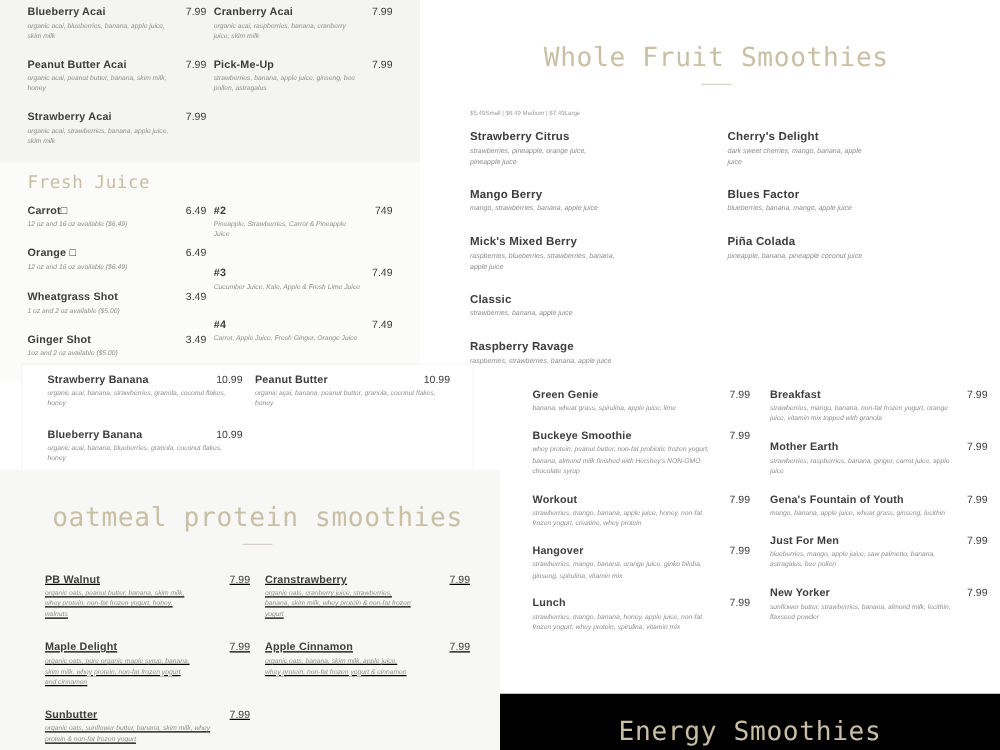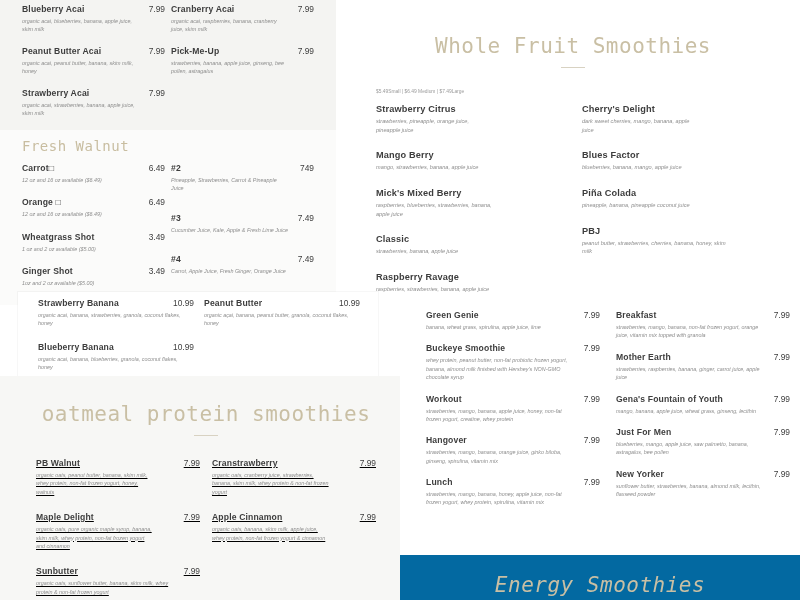--- a/index.html
+++ b/index.html
@@ -13,21 +13,21 @@
 
   
   .panel { position: absolute; }
 
   .p-acai     { left: 0;   top: -40px; width: 336px; height: 180px; background:#f4f4f2; }
   .p-juice    { left: 0;   top: 130px; width: 336px; height: 175px; background:#fbfbfa; }
   .p-whole    { left: 336px; top: 8px;  width: 464px; height: 292px; background:#ffffff; }
   .p-bowls    { left: 18px;  top: 292px; width: 360px; height: 84px;  background:#ffffff; box-shadow:0 0 0 1px rgba(0,0,0,0.03); }
   .p-oat      { left: 0;   top: 376px; width: 400px; height: 224px; background:#f7f7f5; }
   .p-energy   { left: 400px; top: 300px; width: 400px; height: 255px; background:#ffffff; }
-  .p-energyhd { left: 400px; top: 555px; width: 400px; height: 45px;  background:#0369a1;font-style:italic; }
+  .p-energyhd { left: 400px; top: 555px; width: 400px; height: 45px;  background:#000000; }
   .p-rightfill{ left: 336px; top: 300px; width: 64px;  height: 300px; background:#ffffff; }
   .p-botleftfill { left: 0; top: 300px; width: 400px; height: 76px; background:#ffffff; }
 
   
   .sec-title {
     font-family: "DejaVu Sans Mono", monospace;
     color: #c9bfa4;
     font-weight: normal;
     letter-spacing: 0.5px;
   }
@@ -122,21 +122,21 @@
             </div>
             <div class="item-desc">strawberries, banana, apple juice, ginseng, bee pollen, astragalus</div>
           </div>
         </div>
       </div>
     </div>
   </div>
 
   <div class="panel p-juice">
     <div style="padding: 8px 22px 0 22px;">
-      <div class="sec-title small">Fresh Walnut</div>
+      <div class="sec-title small">Fresh Juice</div>
       <div class="cols" style="margin-top:9px;">
         <div class="col">
           <div class="item">
             <div class="item-head">
               <span class="item-name">Carrot□</span>
               <span class="item-price">6.49</span>
             </div>
             <div class="item-desc">12 oz and 16 oz available ($6.49)</div>
           </div>
           <div class="item" style="margin-top:13px;">
@@ -251,26 +251,20 @@
                 <span class="item-name lg">Blues Factor</span>
               </div>
             <div class="item-desc lg wide">blueberries, banana, mango, apple juice</div>
           </div>
           <div class="item" style="margin-bottom:16px;">
             <div class="item-head">
                 <span class="item-name lg">Piña Colada</span>
               </div>
             <div class="item-desc lg xwide">pineapple, banana, pineapple coconut juice</div>
           </div>
-          <div class="item">
-            <div class="item-head">
-                <span class="item-name lg">PBJ</span>
-              </div>
-            <div class="item-desc lg wide">peanut butter, strawberries, cherries, banana, honey, skim milk</div>
-          </div>
         </div>
       </div>
     </div>
   </div>
 
   <div class="panel p-bowls">
     <div style="padding: 6px 18px 0 20px;">
       <div class="cols">
         <div class="col">
           <div class="item">

